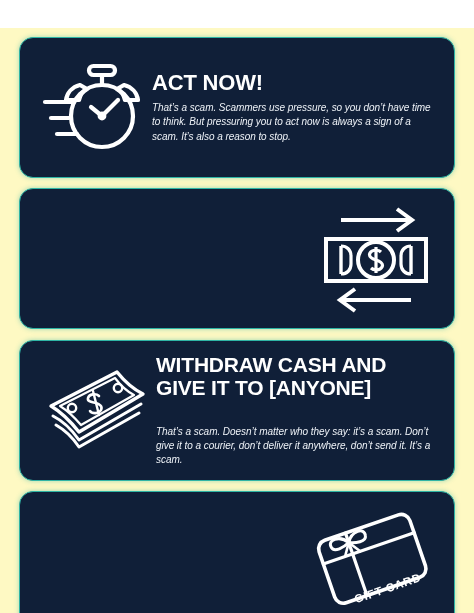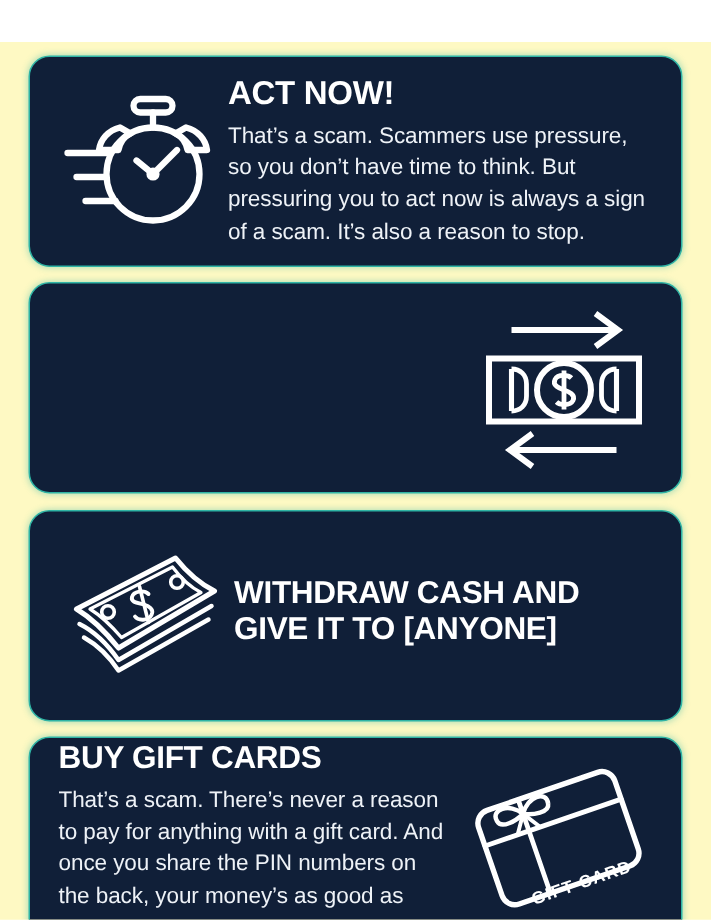--- a/index.html
+++ b/index.html
@@ -61,24 +61,25 @@
   .card-title {
     color: #ffffff;
     font-weight: bold;
     font-size: 21px;
     line-height: 1.13;
     letter-spacing: -0.2px;
     margin: 0 0 5px 0;
   }
   .card-body {
     color: #eef2f7;
-    font-size: 15px;
+    font-size: 10px;
     line-height: 1.42;
     margin: 0;
     letter-spacing: -0.05px;
+    font-style: italic;
   }
 
   
   #card-act-now .icon-wrap { width: 116px; }
   #card-act-now .text-wrap { padding-left: 2px; }
   #card-act-now .card-title { font-size: 22px; }
 
   #card-move-money .icon-wrap { width: 128px; }
   #card-move-money .text-wrap { padding-left: 5px; }
 
@@ -153,20 +154,21 @@
 
         <path d="M60 32 C57 29 50 30 49 34 C48 38 54 38 57 39 C60 40 64 42 62 46 C60 50 53 50 51 47" stroke-width="2.6"></path>
         <line x1="54" y1="27" x2="60" y2="51" stroke-width="2.4"></line>
 
         <circle cx="33" cy="44" r="4.2" stroke-width="2.4"></circle>
         <circle cx="79" cy="24" r="4.2" stroke-width="2.4"></circle>
       </svg>
     </div>
     <div class="text-wrap">
       <h2 class="card-title">WITHDRAW CASH AND GIVE IT TO [ANYONE]</h2>
+      <p class="card-body">That’s a scam. Doesn’t matter who they say: it’s a scam. Don’t give it to a courier, don’t deliver it anywhere, don’t send it. It’s a scam.</p>
     </div>
   </div>
 
   <div class="card icon-right" id="card-gift-cards">
     <div class="icon-wrap">
       <svg width="126" height="106" viewBox="0 0 126 106" fill="none" stroke="#ffffff" stroke-width="3.6" stroke-linecap="round" stroke-linejoin="round">
         <g transform="rotate(-19 63 53)">
           <rect x="16" y="18" width="96" height="66" rx="9"></rect>
 
           <line x1="47" y1="18" x2="47" y2="84" stroke-width="3.2"></line>
@@ -174,19 +176,15 @@
           <line x1="16" y1="40" x2="112" y2="40" stroke-width="3.2"></line>
 
           <path d="M47 28 C41 18 27 18 29 27 C30 33 41 31 47 28 Z" stroke-width="3"></path>
           <path d="M47 28 C53 18 67 18 65 27 C64 33 53 31 47 28 Z" stroke-width="3"></path>
           <path d="M47 28 L39 40" stroke-width="2.6"></path>
           <path d="M47 28 L55 40" stroke-width="2.6"></path>
         </g>
         <text x="80" y="84" fill="#ffffff" stroke="none" font-family="'Liberation Sans', sans-serif" font-size="11.5" font-weight="bold" letter-spacing="0.8" text-anchor="middle" transform="rotate(-19 80 84)">GIFT CARD</text>
       </svg>
     </div>
-    <div class="text-wrap">
-      <h2 class="card-title">BUY GIFT CARDS</h2>
-      <p class="card-body">That’s a scam. There’s never a reason to pay for anything with a gift card. And once you share the PIN numbers on the back, your money’s as good as gone.</p>
-    </div>
   </div>
 
 </div>
 
 </body></html>

